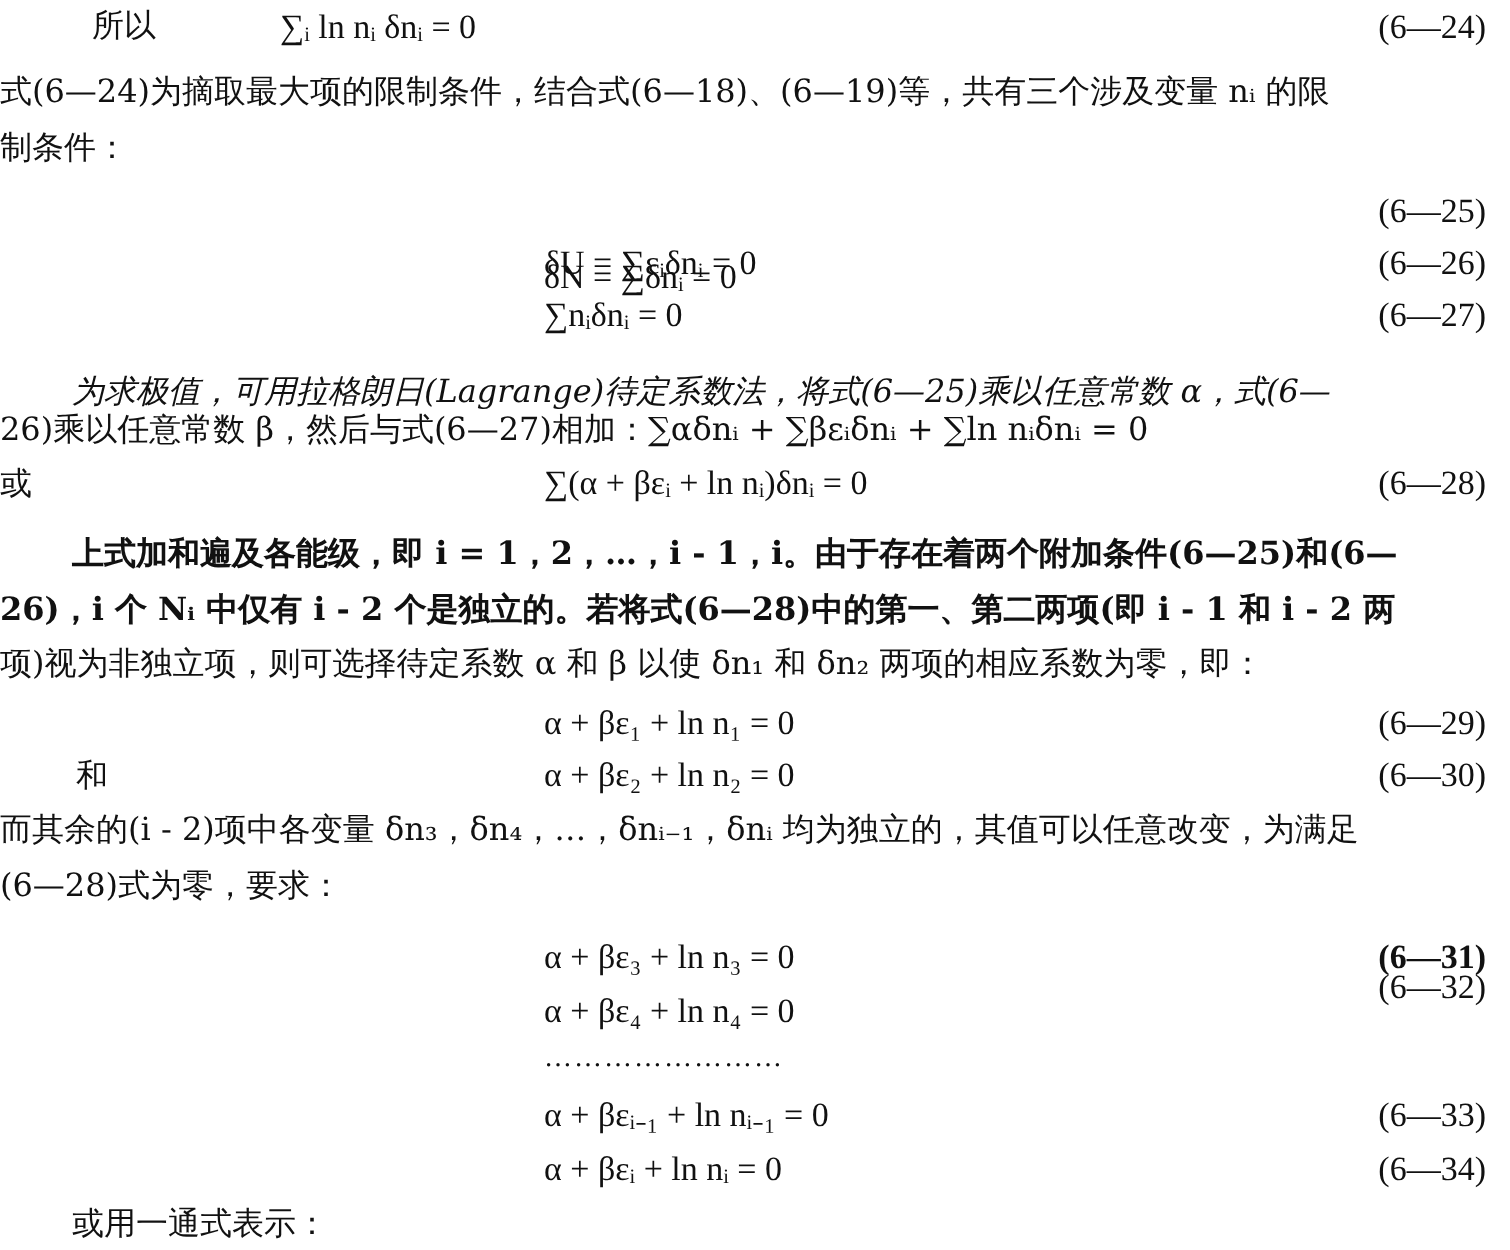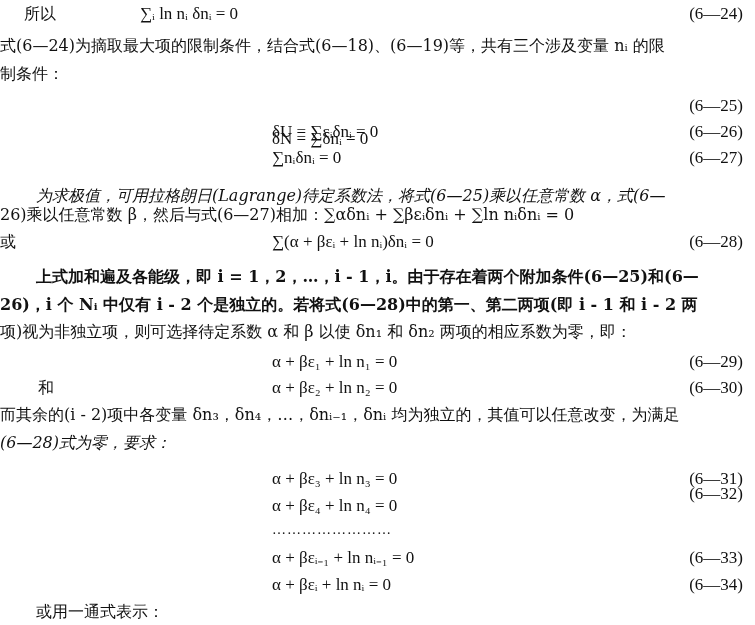--- a/index.html
+++ b/index.html
@@ -8,21 +8,21 @@
   .line { position:absolute; white-space:nowrap; line-height:20px; }
   .eq { position:absolute; left:272px; white-space:nowrap; line-height:20px; font-family:"Liberation Serif",serif; font-size:17px; }
   .num { position:absolute; right:12px; white-space:nowrap; line-height:20px; font-family:"Liberation Serif",serif; font-size:17px; }
   .lbl { position:absolute; white-space:nowrap; line-height:20px; }
   .dots { position:absolute; left:272px; letter-spacing:1px; font-family:"Liberation Serif",serif; font-size:14px; }
 </style>
 </head>
 <body>
 
 <div>
-  <span class="lbl" style="left:24px;top:4px;font-family:Liberation Serif, serif;">所以</span>
+  <span class="lbl" style="left:46px;top:4px;font-family:Liberation Serif, serif;">所以</span>
   <span class="eq" style="left:140px;top:4px;">∑ᵢ ln nᵢ δnᵢ = 0</span>
   <span class="num" style="top:4px;">(6—24)</span>
 
   <div class="line" style="left:0;top:36px;">式(6—24)为摘取最大项的限制条件，结合式(6—18)、(6—19)等，共有三个涉及变量 nᵢ 的限</div>
   <div class="line" style="left:0;top:64px;">制条件：</div>
 
   <span class="eq" style="top:96px;margin-top:33px;">δN = ∑δnᵢ = 0</span>
   <span class="num" style="top:96px;">(6—25)</span>
   <span class="eq" style="top:122px;">δU = ∑εᵢδnᵢ = 0</span>
   <span class="num" style="top:122px;">(6—26)</span>
@@ -39,24 +39,24 @@
   <div class="line" style="left:0;top:295px;font-weight:bold;">26)，i 个 Nᵢ 中仅有 i - 2 个是独立的。若将式(6—28)中的第一、第二两项(即 i - 1 和 i - 2 两</div>
   <div class="line" style="left:0;top:322px;">项)视为非独立项，则可选择待定系数 α 和 β 以使 δn₁ 和 δn₂ 两项的相应系数为零，即：</div>
 
   <span class="eq" style="top:352px;">α + βε₁ + ln n₁ = 0</span>
   <span class="num" style="top:352px;">(6—29)</span>
   <span class="lbl" style="left:38px;top:378px;">和</span>
   <span class="eq" style="top:378px;">α + βε₂ + ln n₂ = 0</span>
   <span class="num" style="top:378px;">(6—30)</span>
 
   <div class="line" style="left:0;top:405px;">而其余的(i - 2)项中各变量 δn₃，δn₄，…，δnᵢ₋₁，δnᵢ 均为独立的，其值可以任意改变，为满足</div>
-  <div class="line" style="left:0;top:433px;font-style:italic;">(6—28)式为零，要求：</div>
+  <div class="line" style="left:0;top:433px;">(6—28)式为零，要求：</div>
 
   <span class="eq" style="top:469px;font-family:Liberation Serif, serif;">α + βε₃ + ln n₃ = 0</span>
-  <span class="num" style="top:469px;">(6—31)</span>
+  <span class="num" style="top:469px;font-weight:bold;">(6—31)</span>
   <span class="eq" style="top:496px;">α + βε₄ + ln n₄ = 0</span>
   <span class="num" style="top:484px;margin-left:48px;">(6—32)</span>
   <span class="dots" style="top:522px;">……………………</span>
   <span class="eq" style="top:548px;">α + βεᵢ₋₁ + ln nᵢ₋₁ = 0</span>
   <span class="num" style="top:548px;">(6—33)</span>
   <span class="eq" style="top:575px;">α + βεᵢ + ln nᵢ = 0</span>
   <span class="num" style="top:575px;">(6—34)</span>
 
   <div class="line" style="left:36px;top:602px;">或用一通式表示：</div>
 </div>

